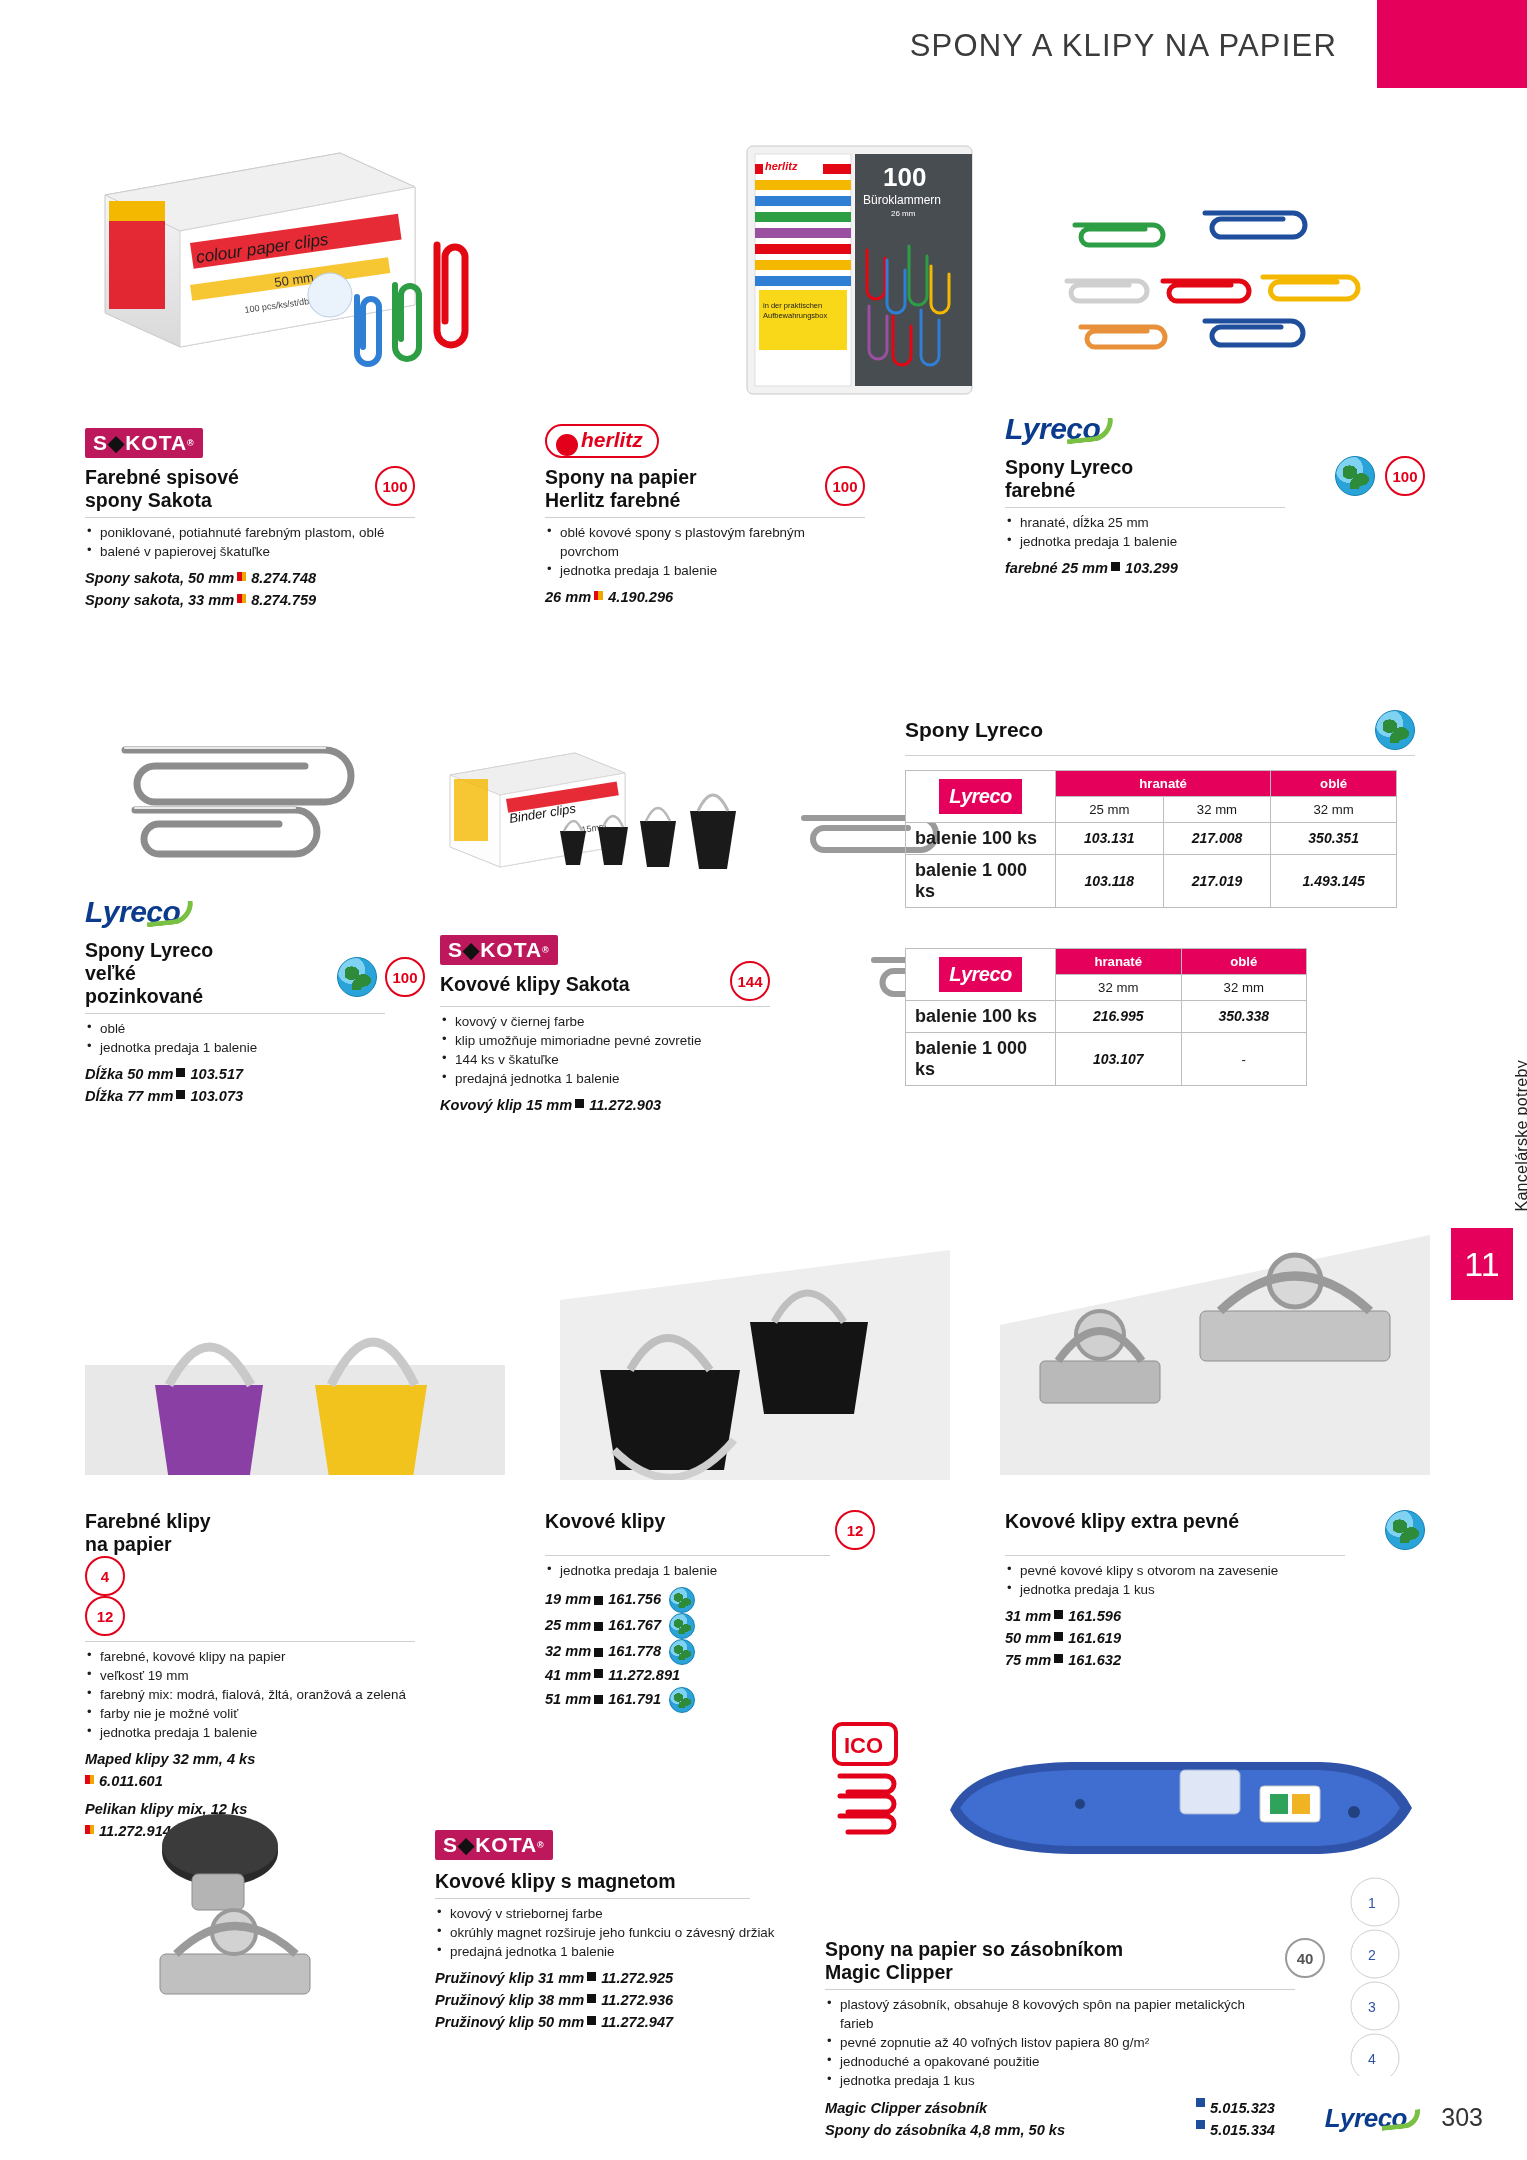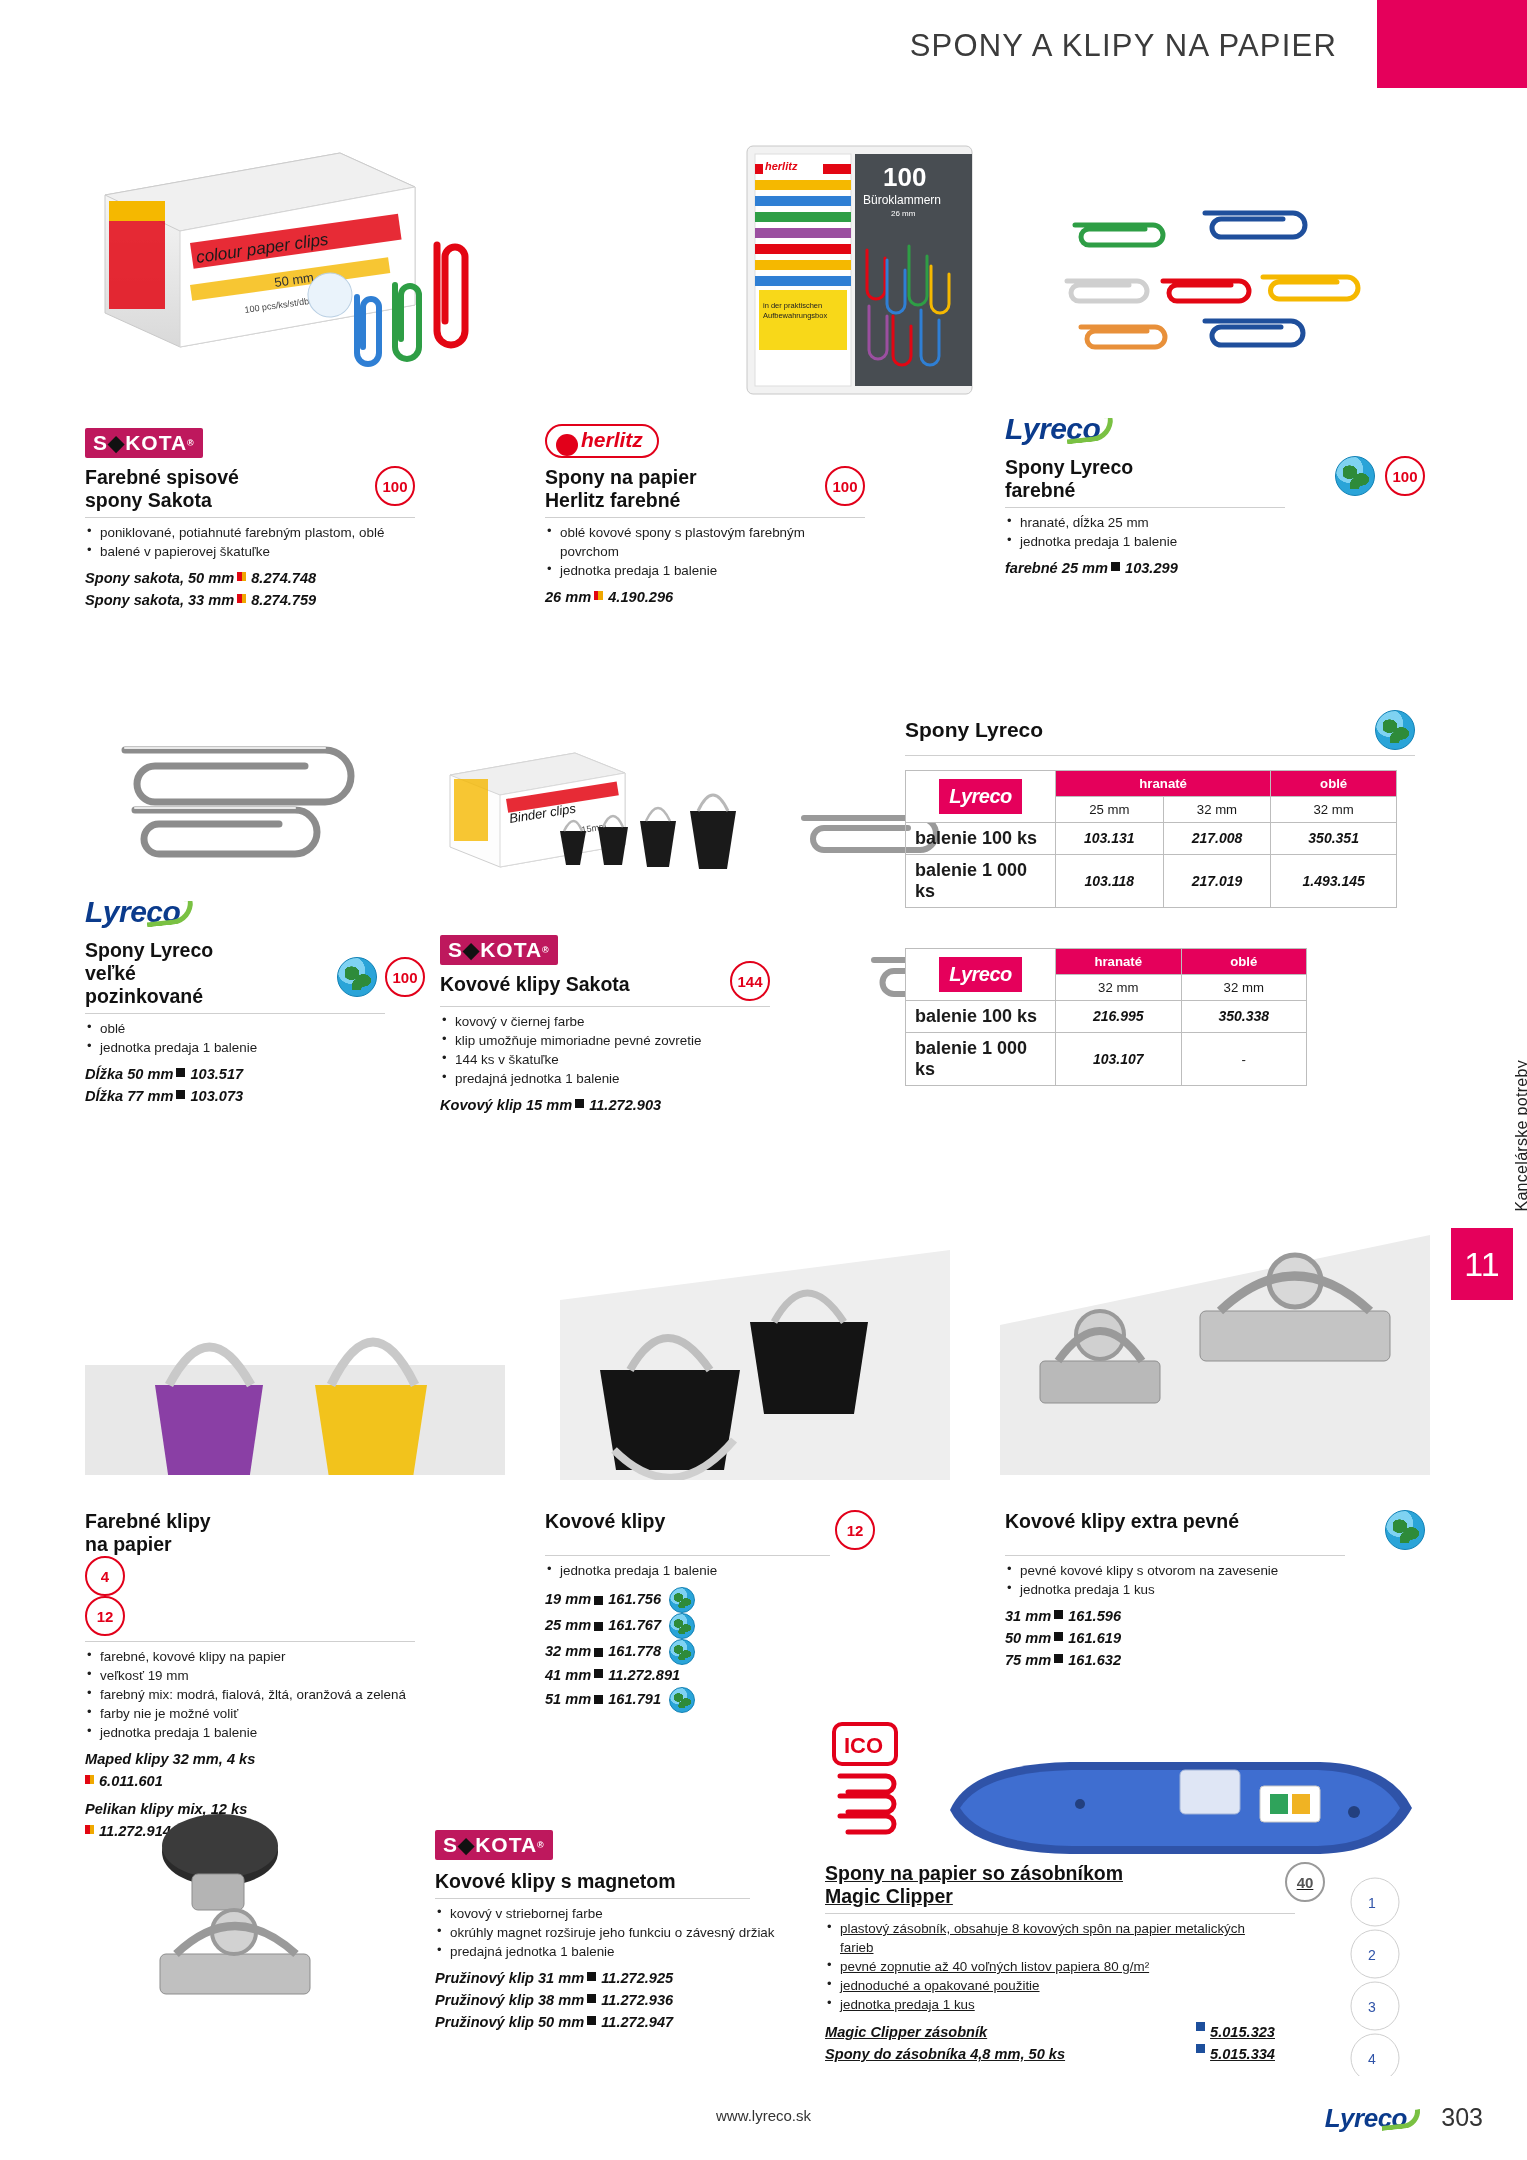--- a/index.html
+++ b/index.html
@@ -604,21 +604,21 @@
         <text x="38" y="32" font-size="14" fill="#2f53a8" font-family="Liberation Sans">1</text>
       <circle cx="45" cy="78" r="24" fill="#fff" stroke="#cfcfcf"></circle>
         <text x="38" y="84" font-size="14" fill="#2f53a8" font-family="Liberation Sans">2</text>
       <circle cx="45" cy="130" r="24" fill="#fff" stroke="#cfcfcf"></circle>
         <text x="38" y="136" font-size="14" fill="#2f53a8" font-family="Liberation Sans">3</text>
       <circle cx="45" cy="182" r="24" fill="#fff" stroke="#cfcfcf"></circle>
         <text x="38" y="188" font-size="14" fill="#2f53a8" font-family="Liberation Sans">4</text>
     </svg>
   </div>
 
-  <div class="abs" style="left:825px; top:1862px; width:500px;text-decoration:underline;">
+  <div class="abs" style="left:825px; top:1938px; width:500px;">
     <div style="display:flex; align-items:flex-start;">
       <div class="prodtitle" style="flex:1; white-space:pre-line;">Spony na papier so zásobníkom
 Magic Clipper</div>
       <div class="badge" style="border-color:#9a9a9a;color:#555;">40</div>
     </div>
     <div class="rule" style="width:470px;"></div>
     <ul class="bul" style="max-width:430px;">
       <li>plastový zásobník, obsahuje 8 kovových spôn na papier metalických farieb</li>
       <li>pevné zopnutie až 40 voľných listov papiera 80 g/m²</li>
       <li>jednoduché a opakované použitie</li>
@@ -631,19 +631,18 @@
           <span>5.015.323</span>
       </div>
       <div class="code" style="display:flex;">
         <span style="flex:1">Spony do zásobníka 4,8 mm, 50 ks</span>
           <span class="sq blue"></span>
           <span>5.015.334</span>
       </div>
     </div>
   </div>
 
-  <div class="footer-url">www.lyreco.sk</div>
   <div class="footer-logo">
     <div class="logo-lyreco"><span class="txt" style="font-size:26px;">Lyreco</span><span class="swoosh" style="width:40px;height:18px;"></span></div>
   </div>
   <div class="footer-page">303</div>
 
 </div>
 
 </body></html>

